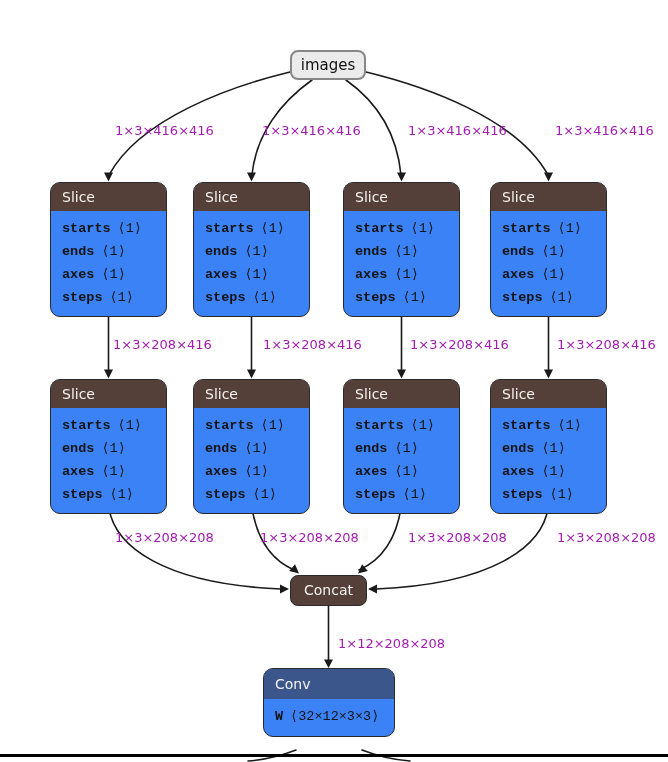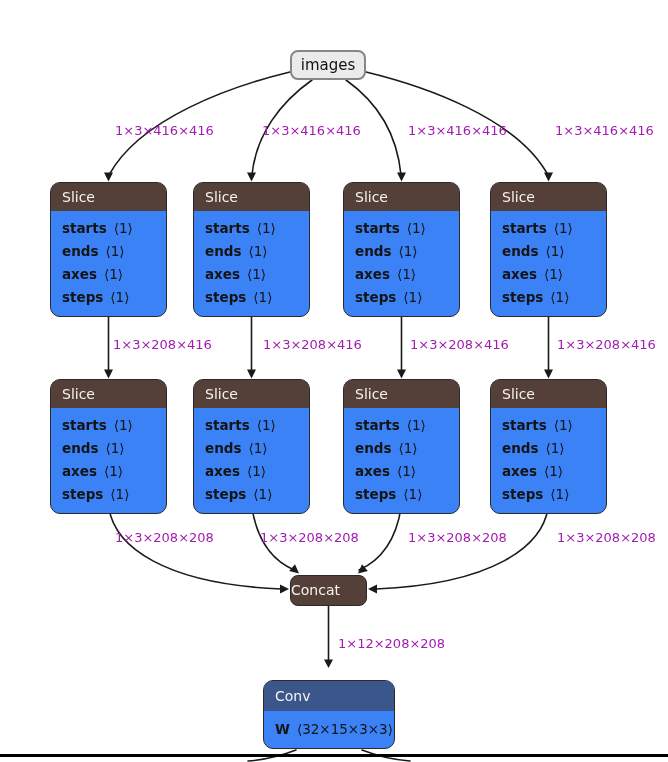--- a/index.html
+++ b/index.html
@@ -15,34 +15,34 @@
   .slice{width:117px;}
   .c1{left:50px}.c2{left:193px}.c3{left:343px}.c4{left:490px}
   .r1{top:182px}.r2{top:379px}
   .hdr{
     height:28px;line-height:28px;padding:0 11px;font-size:14px;color:#f6f2ef;
     border-radius:8px 8px 0 0;white-space:nowrap;
   }
   .hdr.brown{background:#544039;}
   .hdr.blue{background:#3a568b;}
   .body{padding:6px 0 7px;}
-  .attr{padding:0 11px;line-height:23px;font-size:13.5px;color:#141414;white-space:nowrap;}
+  .attr{padding:0 11px;line-height:23px;font-size:13.5px;color:#141414;white-space:nowrap;font-family:Liberation Mono, monospace;}
   .an{font-weight:bold;}
   .av{margin-left:7px;}
   .pill{
     position:absolute;z-index:2;left:290px;top:50px;width:76px;height:30px;
     box-sizing:border-box;background:#ebebeb;border:2px solid #878787;border-radius:8px;
     text-align:center;line-height:26px;font-size:15px;color:#111;
   }
   .concat{
     position:absolute;z-index:2;left:290px;top:575px;width:77px;height:31px;
     box-sizing:border-box;background:#544039;border:1.6px solid #2a2a2a;border-radius:8px;
-    color:#f6f2ef;text-align:left;line-height:28px;font-size:14px;
+    color:#f6f2ef;text-align:center;line-height:28px;font-size:14px;
   }
-  .conv{left:263px;top:668px;width:132px;margin-top:12px;}
+  .conv{left:263px;top:668px;width:132px;}
   .conv .hdr{height:30px;line-height:30px;}
   .conv .attr{line-height:24px;}
   .elabel{
     position:absolute;z-index:2;font-size:13px;color:#a21caf;white-space:nowrap;
   }
   .bottom-bar{
     position:absolute;z-index:3;left:0;top:754px;width:668px;height:3px;background:#000;
   }
 </style>
 </head>
@@ -176,18 +176,18 @@
   <div class="elabel" style="left:408px;top:530px">1×3×208×208</div>
   <div class="elabel" style="left:557px;top:530px">1×3×208×208</div>
 
   <div class="concat">Concat</div>
 
   <div class="elabel" style="left:338px;top:636px">1×12×208×208</div>
 
   <div class="node conv">
     <div class="hdr blue">Conv</div>
     <div class="body">
-      <div class="attr"><span class="an">W</span><span class="av">⟨32×15×3×3⟩</span></div>
+      <div class="attr"><span class="an">W</span><span class="av">⟨32×12×3×3⟩</span></div>
     </div>
   </div>
 
   <div class="bottom-bar"></div>
 </div>
 
 </body></html>

